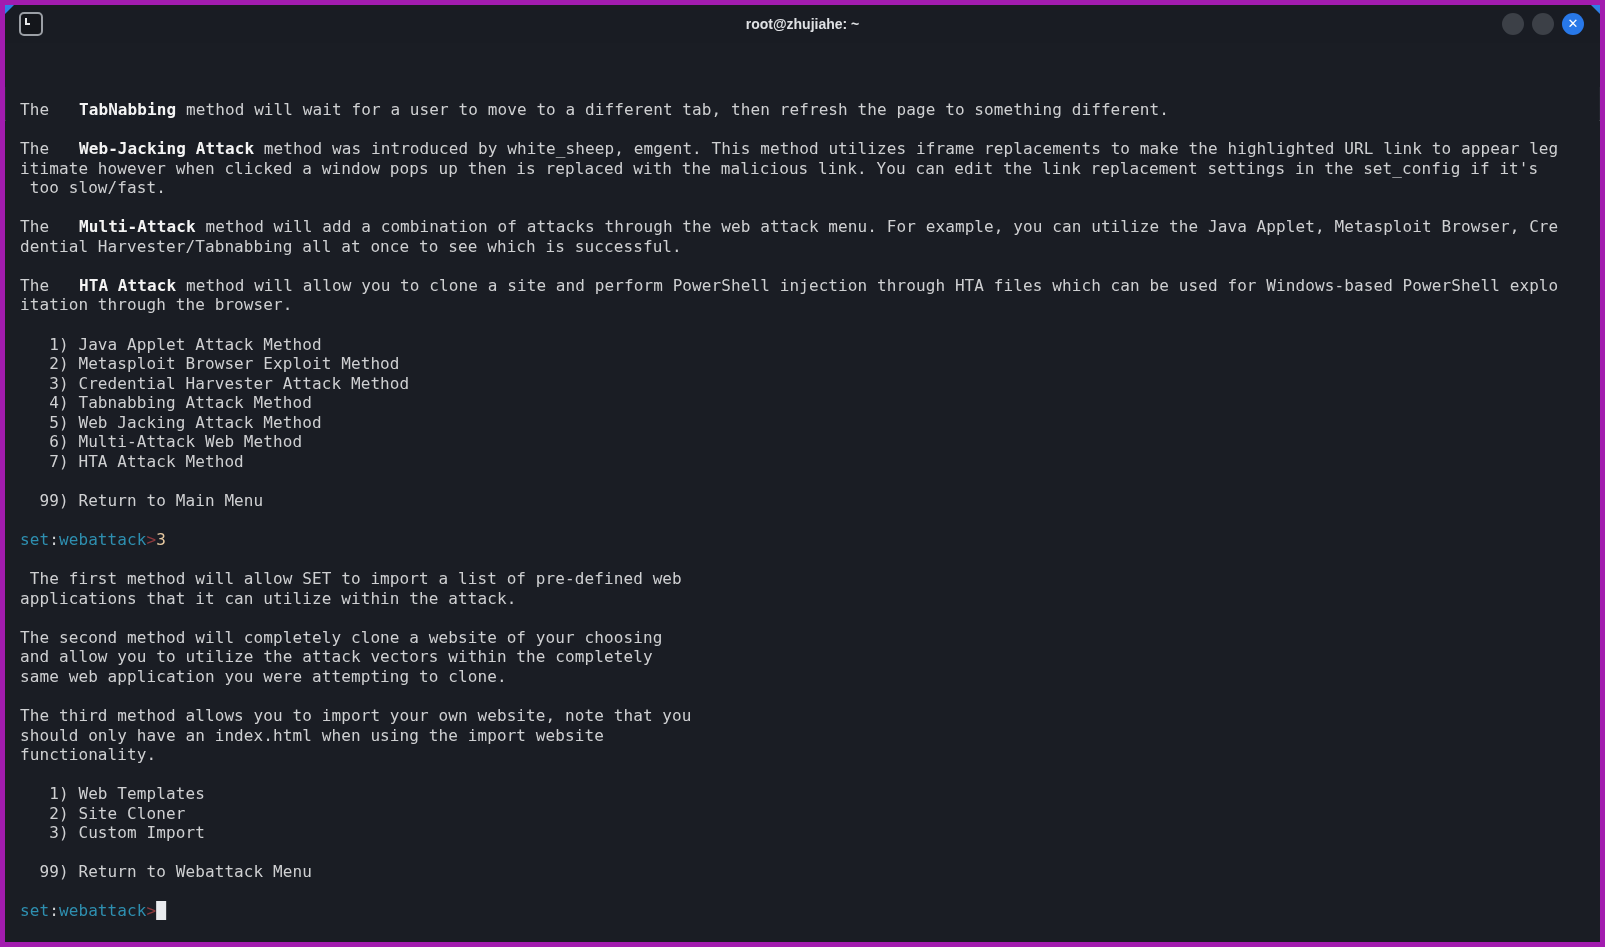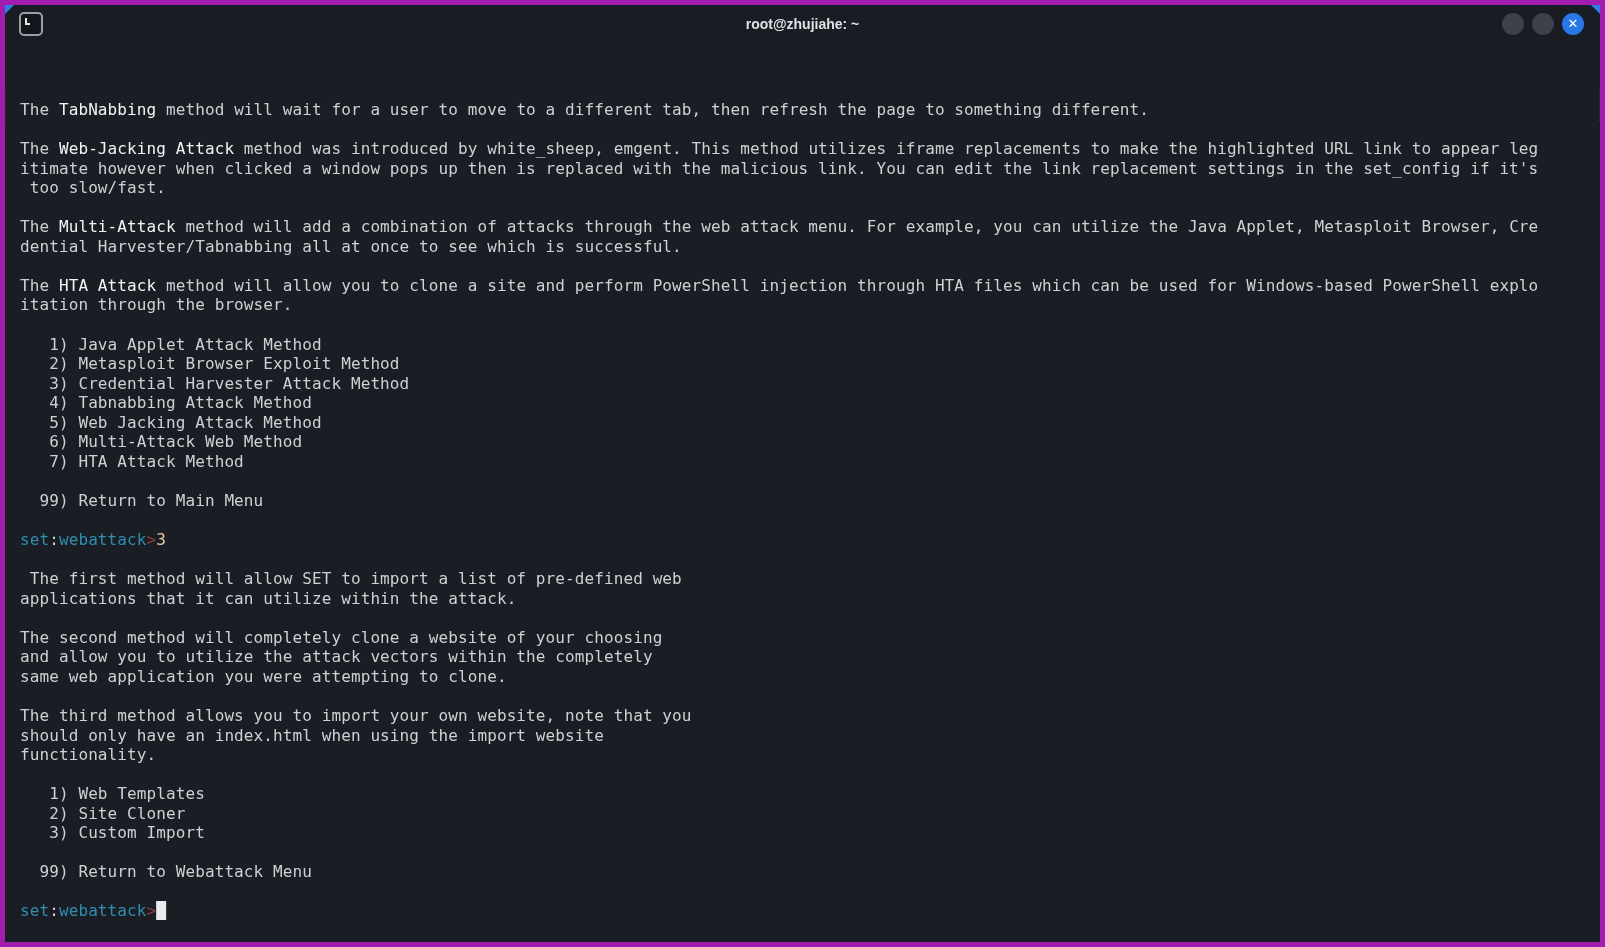--- a/index.html
+++ b/index.html
@@ -35,21 +35,21 @@
   .menu-item{color:#e6e7e9;font-size:15px;font-weight:600;padding:4px 8px;margin-right:8px;
            cursor:default;border-radius:3px;}
   
   .terminal{position:absolute;top:73px;left:1px;right:1px;bottom:1px;background:var(--bg);
             padding:22px 14px 0 14px;
             font-family:"DejaVu Sans Mono","Liberation Mono",monospace;
             font-size:16px;line-height:19.55px;letter-spacing:0.1px;
             white-space:pre;overflow:hidden;}
   .term-line{height:19.55px;}
   .seg-n{color:var(--fg);}
-  .seg-b{color:var(--bold);font-weight:normal;}
+  .seg-b{color:var(--bold);font-weight:bold;margin-left:20px;}
   .seg-u{color:var(--link);text-underline-offset:3px;}
   .seg-r{color:var(--red);}
   .seg-i{color:var(--input);}
   .seg-c{color:var(--cursor);}
 </style>
 </head>
 <body>
 
 <div class="window">
 

